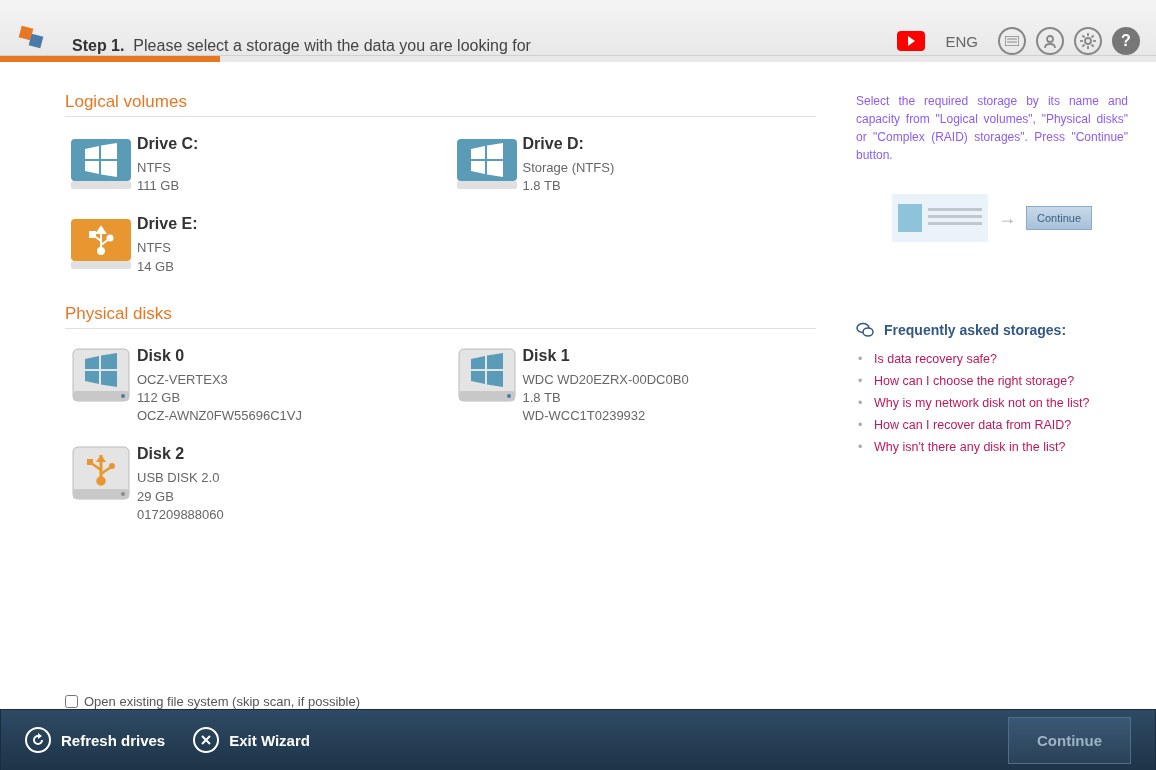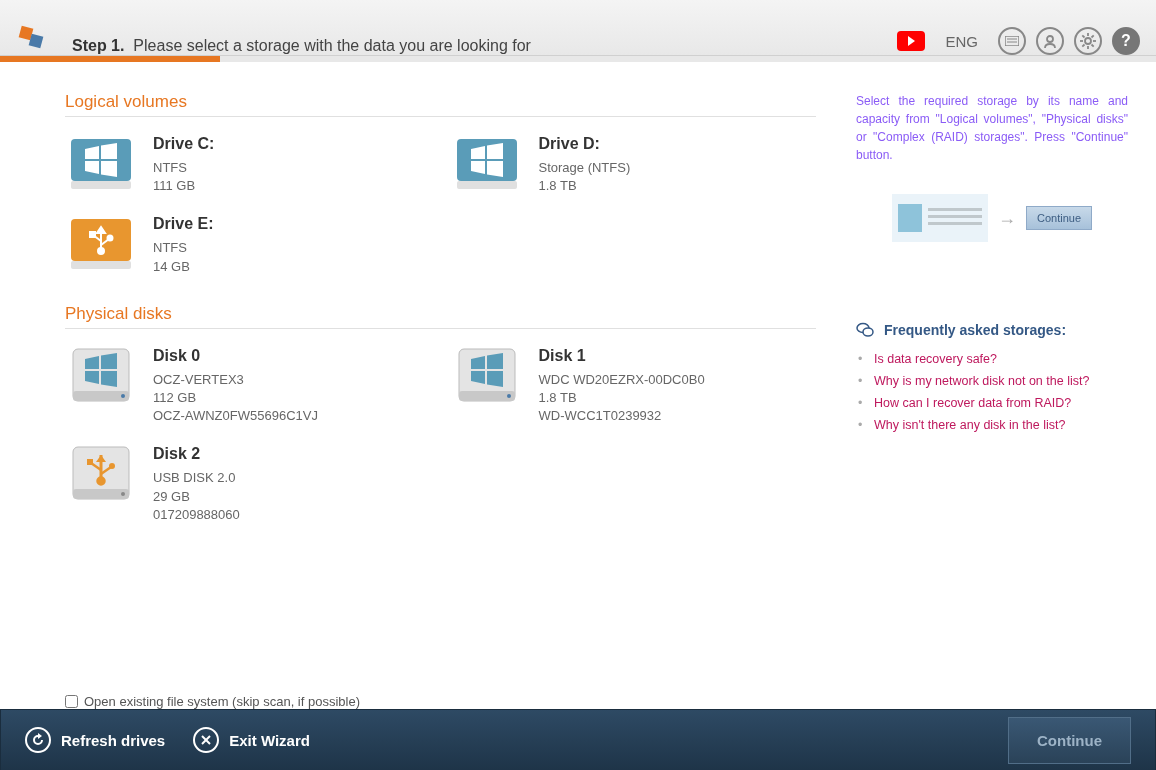--- a/index.html
+++ b/index.html
@@ -23,21 +23,21 @@
 
 
 .main { display: flex; height: 640px; }
 .content { flex: 1; padding: 30px 40px 10px 65px; overflow-y: auto; }
 .sidebar { width: 300px; padding: 30px 28px 10px 0; }
 
 .section-title { color: #e77722; font-size: 17px; margin-bottom: 4px; }
 .section-rule { border: none; border-top: 1px solid #e0e0e0; margin-bottom: 12px; }
 
 .drives-grid { display: grid; grid-template-columns: 1fr 1fr; gap: 10px 20px; margin-bottom: 24px; }
-.drive-item { display: flex; gap: 16px; cursor: pointer; padding: 4px 0; }
+.drive-item { display: flex; cursor: pointer; padding: 4px 0; }
 .drive-icon { width: 72px; height: 62px; flex-shrink: 0; display: flex; align-items: center; justify-content: center; }
 .drive-icon svg { width: 72px; height: 62px; }
 .drive-info { padding-top: 2px; }
 .drive-name { font-weight: bold; font-size: 16px; color: #333; margin-bottom: 6px; }
 .drive-detail { font-size: 13px; color: #666; line-height: 1.4; }
 
 
 .sb-section-title { display: flex; align-items: center; gap: 10px; color: #e77722; font-weight: bold; font-size: 14px; margin-bottom: 14px; }
 .sb-faq-title { display: flex; align-items: center; gap: 10px; color: #345885; font-weight: bold; font-size: 14px; margin-bottom: 10px; }
 .sb-text { font-size: 12px; color: #8b5cf6; line-height: 1.5; text-align: justify; margin-bottom: 30px; }
@@ -275,20 +275,21 @@
 
     <div class="sb-faq-title">
       <svg class="sb-icon" viewBox="0 0 18 16">
           <ellipse cx="7" cy="6" rx="6" ry="4.5" fill="none" stroke="#345885" stroke-width="1.5"></ellipse>
           <ellipse cx="12" cy="10" rx="5" ry="4" fill="#fff" stroke="#345885" stroke-width="1.5"></ellipse>
         </svg>
       <span>Frequently asked storages:</span>
     </div>
     <ul class="faq-list" id="faq-list">
         <li>Is data recovery safe?</li>
+        <li>How can I choose the right storage?</li>
         <li>Why is my network disk not on the list?</li>
         <li>How can I recover data from RAID?</li>
         <li>Why isn't there any disk in the list?</li>
       </ul>
   </div>
 </div>
 
 <div class="check-row">
   <input type="checkbox" style="">
   <span>Open existing file system (skip scan, if possible)</span>

